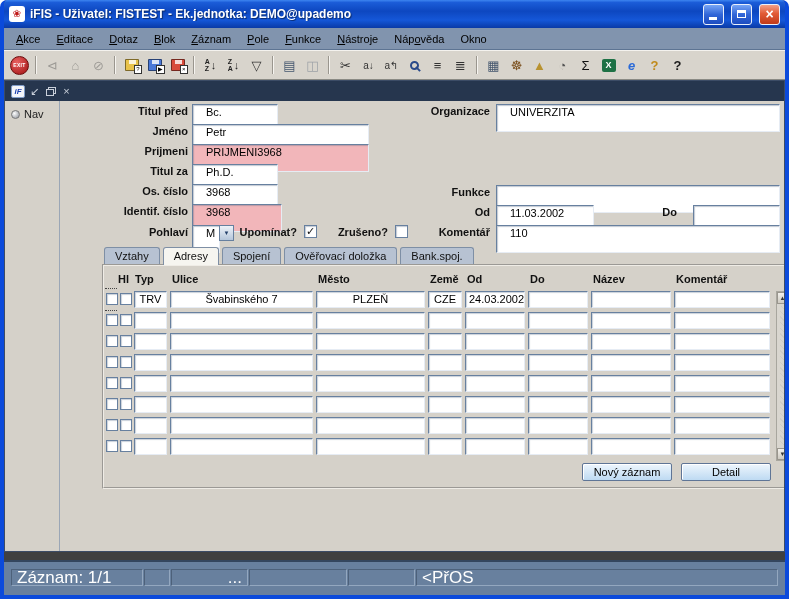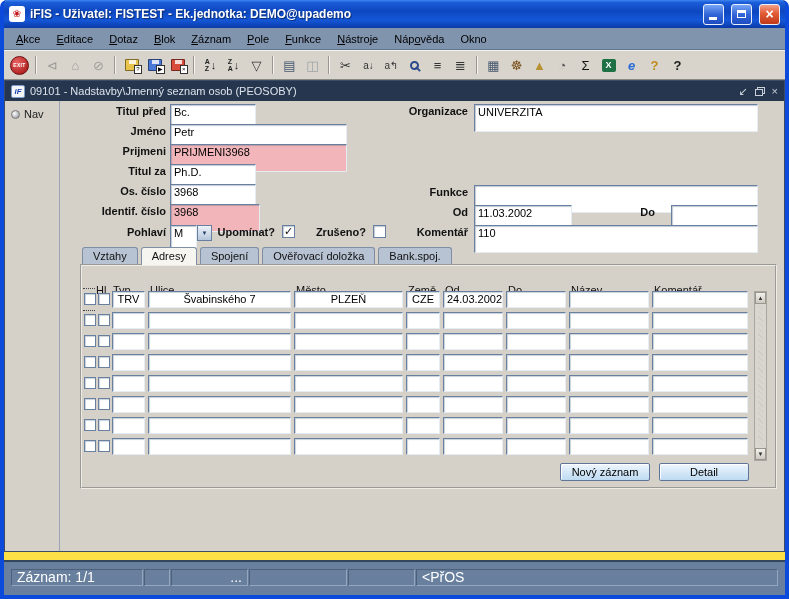--- a/index.html
+++ b/index.html
@@ -35,76 +35,76 @@
   .floppy{width:14px;height:12px;position:relative;border:1px solid rgba(0,0,0,.45);border-radius:1px;}
   .floppy::before{content:"";position:absolute;left:3px;top:0;width:7px;height:4px;background:rgba(255,255,255,.8);}
   .fbadge{position:absolute;right:-4px;bottom:-4px;background:#fff;border:1px solid #333;font-size:6px;line-height:7px;padding:0 1px;color:#000;}
   .sorticon{display:flex;align-items:center;gap:1px;}
   .sort-letters{display:flex;flex-direction:column;font-size:7px;line-height:7px;font-weight:bold;color:#222;}
   .sort-arrow{font-size:11px;color:#222;line-height:11px;}
   .mag{width:9px;height:9px;border:2px solid #2a4a8a;border-radius:50%;position:relative;display:inline-block;}
   .mag::after{content:"";position:absolute;width:6px;height:2px;background:#2a4a8a;transform:rotate(45deg);right:-4px;bottom:-2px;}
   .bbox{width:14px;height:13px;display:flex;align-items:center;justify-content:center;font-size:9px;font-weight:bold;border-radius:2px;}
   
-  .workspace{flex:1;background:#fde047;padding:0 0 8px 0;position:relative;}
+  .workspace{flex:1;background:#404040;padding:0 0 8px 0;position:relative;}
   .mdi{height:100%;display:flex;flex-direction:column;border:1px solid #3c4c66;background:#d5d1c9;}
   .mdi-title{height:20px;flex:0 0 20px;background:#26364e;color:#dde3ec;font-size:11px;display:flex;align-items:center;gap:5px;padding:0 6px;}
   .mdi-icon{width:14px;height:13px;background:#f4f6fa;border:1px solid #7f9cc8;border-radius:2px;color:#1a3fae;
     font-size:8px;font-weight:bold;font-style:italic;display:flex;align-items:center;justify-content:center;}
   .mdi-title-text{flex:1;white-space:nowrap;overflow:hidden;}
   .mdi-ctl{display:flex;align-items:center;gap:7px;color:#c9d0da;font-size:11px;}
   .mdi-restore{width:10px;height:9px;position:relative;display:inline-block;}
   .mdi-restore::before{content:"";position:absolute;right:0;top:0;width:6px;height:5px;border:1px solid #c9d0da;}
   .mdi-restore::after{content:"";position:absolute;left:0;bottom:0;width:6px;height:5px;border:1px solid #c9d0da;background:#26364e;}
-  .mdi-body{flex:1;display:flex;overflow:hidden;}
+  .mdi-body{flex:1;display:flex;overflow:hidden;gap:22px;}
   .nav{width:55px;flex:0 0 55px;border-right:1px solid #9aa6b6;padding-top:7px;background:#d5d1c9;}
   .nav-item{display:flex;align-items:center;gap:4px;padding-left:6px;font-size:11px;color:#222;}
   .nav-dot{width:9px;height:9px;border-radius:50%;border:1px solid #787878;background:radial-gradient(circle at 35% 35%,#fcfcfc,#8a8f98);}
   .formarea{flex:1;position:relative;font-size:11px;background:#d5d1c9;}
   
   .flabel{position:absolute;height:15px;line-height:15px;font-weight:bold;color:#111;text-align:right;white-space:nowrap;}
-  .finput{position:absolute;height:28px;line-height:14px;background:#fff;padding:0 3px;color:#000;
+  .finput{position:absolute;height:28px;line-height:14px;background:#fff;padding:0 13px;color:#000;
     border:1px solid #67809f;border-bottom-color:#e6ecf4;border-right-color:#e6ecf4;
     box-shadow:inset 1px 1px 1px rgba(80,100,130,.35);overflow:hidden;white-space:nowrap;}
   .pink{background:#f2b6ba;}
   .blue{background:#cfe5f8;}
   .checkbox{position:absolute;width:13px;height:13px;background:#fff;border:1px solid #67809f;
     box-shadow:inset 1px 1px 1px rgba(80,100,130,.35);font-size:11px;line-height:11px;text-align:center;color:#111;font-weight:bold;}
   .dd-btn{position:absolute;width:15px;height:16px;background:linear-gradient(#eef3f9,#b5c6da);border:1px solid #67809f;
     font-size:6px;color:#24416b;display:flex;align-items:center;justify-content:center;}
   .addrbox{position:absolute;background:#f2f2ee;border:1px solid #67809f;border-bottom-color:#e6ecf4;border-right-color:#e6ecf4;
     box-shadow:inset 1px 1px 1px rgba(80,100,130,.3);padding:1px 17px 0 4px;line-height:13px;overflow:hidden;color:#222;}
   .addr-sb{position:absolute;top:0;right:0;bottom:0;width:15px;background:#dde1e6;border-left:1px solid #9aa6b6;display:flex;flex-direction:column;justify-content:space-between;}
   .sb-btn{height:13px;background:linear-gradient(#f5f8fc,#c4d4ea);border:1px solid #8ea6c4;font-size:6px;color:#2f517a;display:flex;align-items:center;justify-content:center;}
   
   .tabs{position:absolute;left:22px;top:146px;display:flex;gap:3px;}
   .tab{height:17px;line-height:16px;padding:0 10px;font-size:11px;color:#111;background:#b7c2d2;
     border:1px solid #7e8fa5;border-bottom:none;border-radius:3px 3px 0 0;}
   .tab.active{background:#f6f5f0;height:18px;position:relative;z-index:2;}
   .panel{position:absolute;left:20px;top:163px;width:697px;height:225px;background:#d5d1c9;
     border:2px groove #efece6;}
-  .thead{position:absolute;top:18px;font-weight:normal;color:#111;font-size:11px;white-space:nowrap;}
+  .thead{position:absolute;top:7px;font-weight:bold;color:#111;font-size:11px;white-space:nowrap;}
   .trow{position:absolute;left:0;width:100%;height:19px;}
   .tfield{position:absolute;top:0;height:17px;line-height:15px;background:#fff;padding:0 3px;color:#000;
     border:1px solid #67809f;border-bottom-color:#e6ecf4;border-right-color:#e6ecf4;
     box-shadow:inset 1px 1px 1px rgba(80,100,130,.3);overflow:hidden;white-space:nowrap;}
   .tcb{position:absolute;top:2px;width:12px;height:12px;background:#fff;border:1px solid #67809f;
     box-shadow:inset 1px 1px 1px rgba(80,100,130,.3);}
   .rec-ind{position:absolute;left:1px;top:-3px;width:12px;height:23px;border-top:1px dotted #444;border-bottom:1px dotted #444;}
   .tsb{position:absolute;left:672px;top:25px;width:13px;height:170px;background:#d9d6cf;border:1px solid #a8a69e;
     display:flex;flex-direction:column;justify-content:space-between;}
   .tsb-btn{height:12px;background:linear-gradient(#f3f1ec,#cdc9c0);border:1px solid #9a968e;font-size:6px;color:#333;
     display:flex;align-items:center;justify-content:center;}
   .tsb-dots{flex:1;background:repeating-linear-gradient(45deg,#d9d6cf 0 3px,#c4c1b9 3px 4px);opacity:.5;margin:2px 3px;}
   .formbtn{position:absolute;top:197px;height:18px;width:90px;text-align:center;line-height:16px;font-size:11px;color:#000;
     background:linear-gradient(#eef6fd,#bedaf2);border:1px solid #5f7596;border-radius:2px;box-shadow:inset 1px 1px 0 #fff;}
   
   .statusbar{height:35px;flex:0 0 35px;background:#68809e;border-top:2px solid #34465e;display:flex;align-items:flex-start;
     padding:7px 7px 0 7px;gap:1px;}
-  .scell{height:17px;line-height:15px;font-size:14px;color:#fff;padding:0 5px;overflow:hidden;white-space:nowrap;
+  .scell{height:17px;line-height:15px;font-size:17px;color:#fff;padding:0 5px;overflow:hidden;white-space:nowrap;
     border:1px solid;border-color:#4d617a #93a7bf #93a7bf #4d617a;}
 </style>
 </head>
 <body>
 
 <div class="window">
 
   <div class="titlebar">
     <span class="app-icon">❀</span>
     <span class="title-text">iFIS - Uživatel: FISTEST - Ek.jednotka: DEMO@upademo</span>
@@ -199,21 +199,20 @@
       </span>
       <span class="ticon" style="color: rgb(42, 106, 216); font-weight: bold; font-style: italic;">e</span>
       <span class="ticon" style="color: rgb(192, 138, 26); font-weight: bold;">?</span>
       <span class="ticon" style="color: rgb(26, 26, 26); font-weight: bold;">?</span>
     </div>
 
   <div class="workspace">
     <div class="mdi">
       <div class="mdi-title">
         <span class="mdi-icon">iF</span>
-        <span class="mdi-title-text">09101 - Nadstavby\Jmenný seznam osob (PEOSOBY)</span>
         <span class="mdi-ctl">
           <span>↙</span>
           <span class="mdi-restore"></span>
           <span>×</span>
         </span>
       </div>
       <div class="mdi-body">
         <div class="nav">
           <div class="nav-item">
             <span class="nav-dot"></span>

